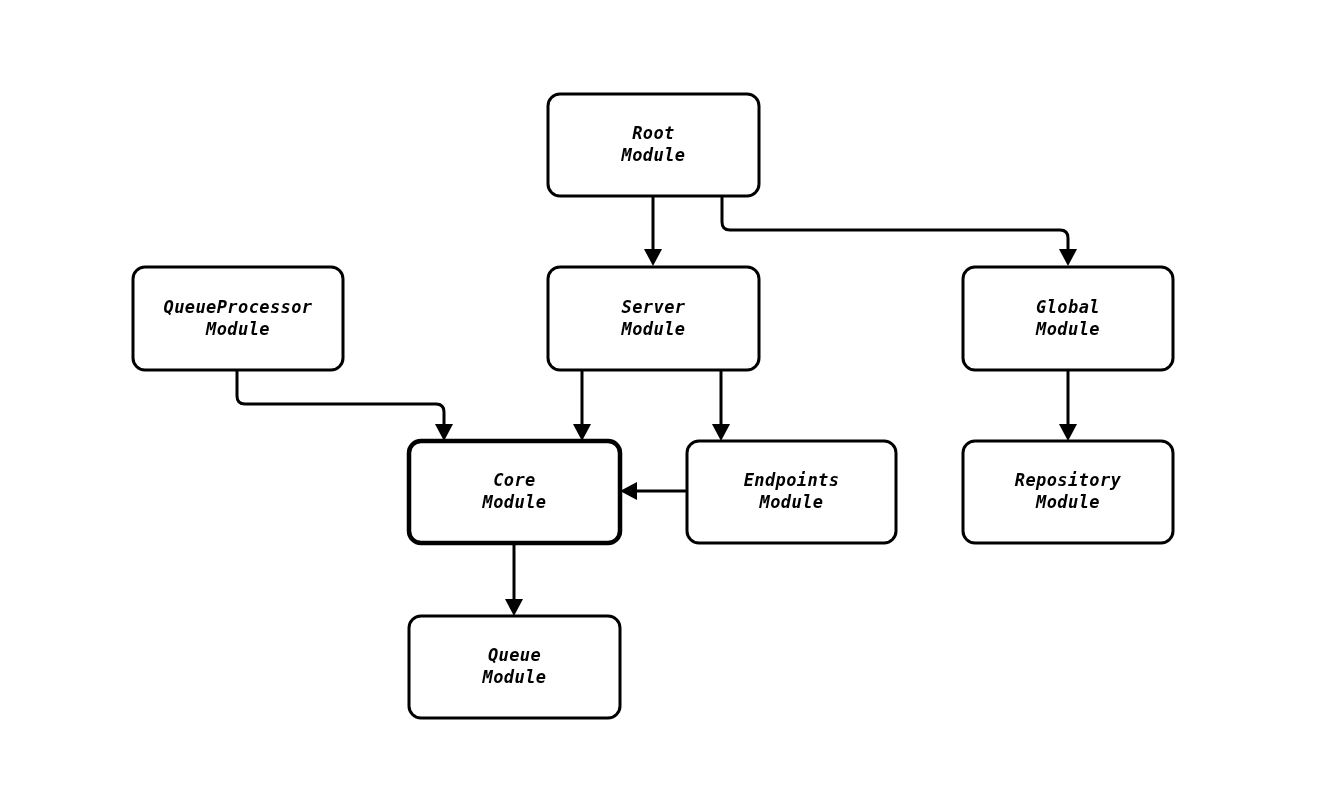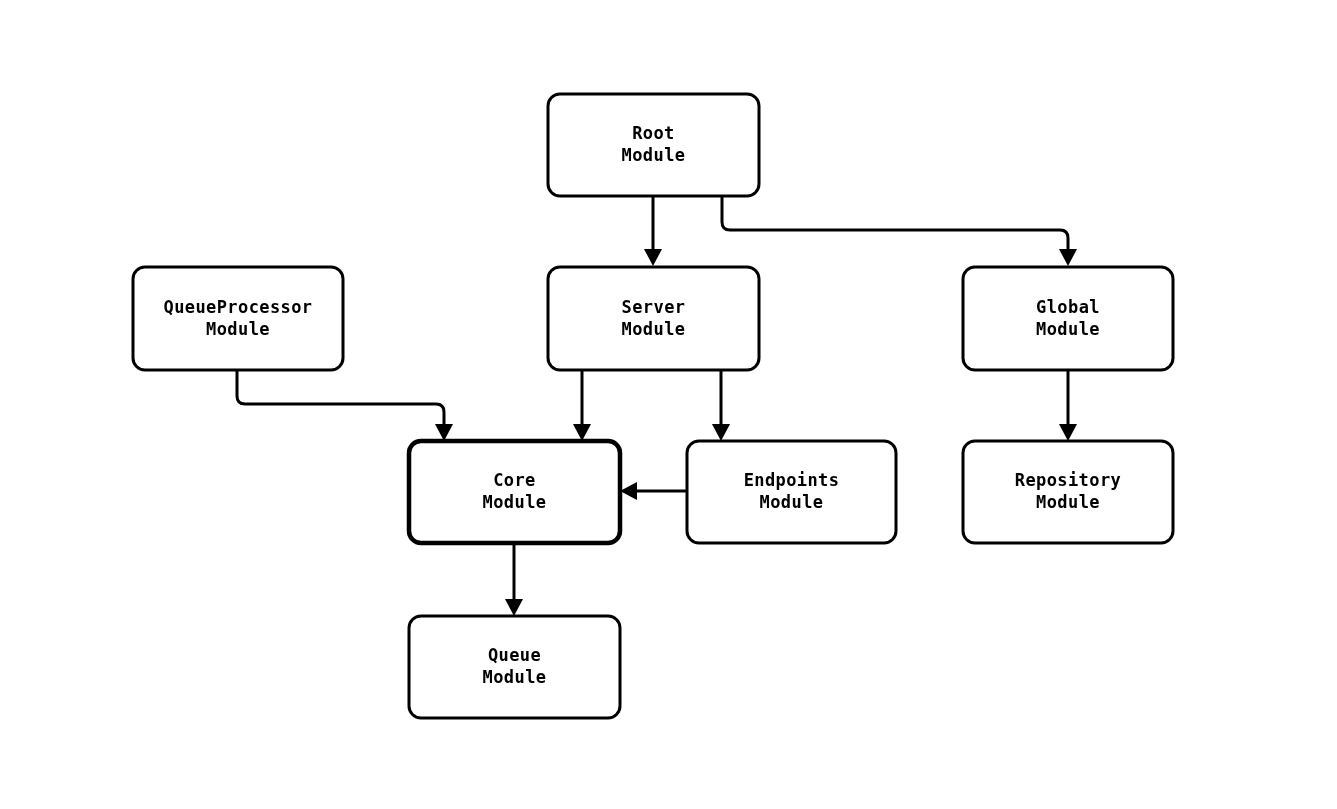--- a/index.html
+++ b/index.html
@@ -12,20 +12,21 @@
     width: 1337px;
     height: 809px;
     overflow: hidden;
     font-family: "DejaVu Sans Mono", "Liberation Mono", monospace;
   }
   #diagram-root {
     position: relative;
     width: 1337px;
     height: 809px;
     background: #ffffff;
+    font-style: italic;
   }
   svg#diagram-svg {
     display: block;
     width: 1337px;
     height: 809px;
   }
   .node-box {
     fill: #ffffff;
     stroke: #000000;
   }

